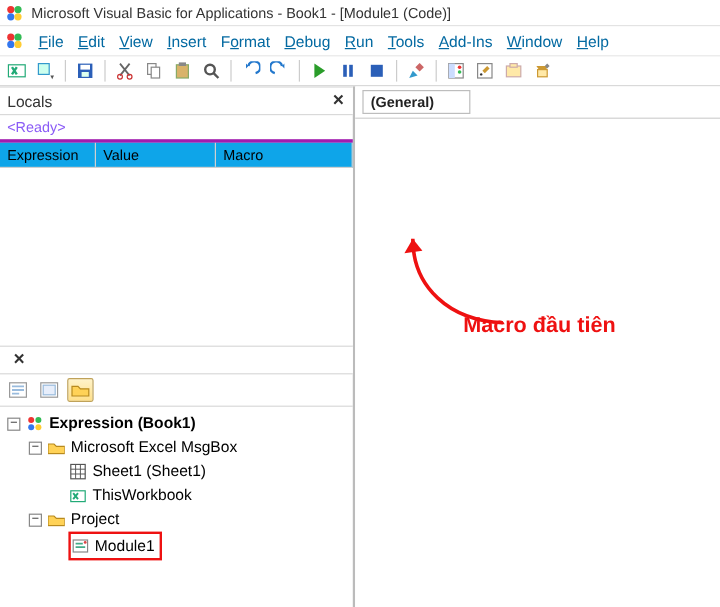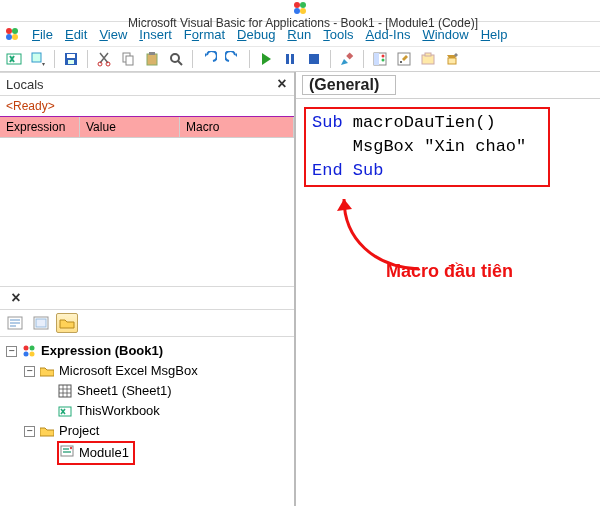--- a/index.html
+++ b/index.html
@@ -13,21 +13,20 @@
     overflow: hidden;
     color: #000;
   }
   .titlebar {
     display: flex;
     align-items: center;
     height: 22px;
     padding: 0 4px;
     background: #fff;
     border-bottom: 1px solid #ddd;
-    flex-direction: column;
   }
   .app-icon svg { display:block; }
   .titlebar .title { margin-left: 6px; font-size: 12px; color:#333;}
   .menubar {
     display: flex;
     align-items: center;
     height: 24px;
     padding: 0 2px;
     background: #fff;
   }
@@ -76,27 +75,27 @@
     color:#333;
   }
   .close-x {
     font-family: Arial, sans-serif;
     font-weight:bold; font-size:16px;
     width:20px; height:18px;
     display:flex; align-items:center; justify-content:center;
     cursor:default;
   }
   .locals-toolbar {
-    font-size:12px; color:#c2410c;
+    font-size:12px; color:#8b5cf6;
     padding:3px 6px;
-    border-bottom:1px solid #a21caf;
+    border-bottom:3px solid #a21caf;
   }
   .grid-head {
     display:flex;
-    background:#fca5a5;
+    background:#0ea5e9;
     border-bottom:1px solid #d0d0d0;
     font-size:12px;
   }
   .grid-head div {
     padding:3px 6px;
     border-right:1px solid #d0d0d0;
   }
   .col-exp{width:80px;} .col-val{width:100px;} .col-type{flex:1;}
   .locals-body { flex:0 0 148px; background:#fff; }
   .project-toolbar {
@@ -124,21 +123,21 @@
     flex:1;
     display:flex;
     flex-direction:column;
     position:relative;
     background:#fff;
   }
   .obj-bar {
     display:flex; align-items:center;
     padding:3px 6px;
     border-bottom:1px solid #d0d0d0;
-    font-size:16px;
+    font-size:12px;
   }
   .obj-combo {
     border:1px solid #bdbdbd;
     background:#fff;
     height:20px;
     display:flex; align-items:center;
     padding: 0 16px 0 6px;
     min-width:90px;
     font-weight:bold;
     color:#222;
@@ -409,46 +408,41 @@
         <span class="twist">−</span>
         <span class="ico">
             <svg width="14" height="12">
               <path d="M0 3 h5 l2 2 h7 v6 h-14 z" fill="#ffd257" stroke="#b88a1e"></path>
             </svg>
           </span>
         <span class="lbl">Project</span>
       </div>
       <div class="tree-row indent2">
         <span style="width:11px"></span>
-        <span class="red-box" style="display:flex;gap:4px">
+        <span class="red-box" style="display:flex;align-items:center;gap:4px">
           <span class="ico">
               <svg width="14" height="14">
                 <rect x="1" y="2" width="12" height="10" fill="#fff" stroke="#888"></rect>
                 <path d="M3 5 h6 M3 8 h8" stroke="#4a8" stroke-width="1.4"></path>
                 <circle cx="11" cy="4" r="1.2" fill="#d44"></circle>
               </svg>
             </span>
           <span class="lbl">Module1</span>
         </span>
       </div>
     </div>
   </div>
 
   <div class="right">
     <div class="obj-bar">
       <div class="obj-combo">
         <span>(General)</span>
       </div>
     </div>
     <div class="code-area">
-      <div class="code-box">
-        <div><span class="kw">Sub</span> <span>macroDauTien()</span></div>
-        <div>&nbsp;&nbsp;&nbsp;&nbsp;<span>MsgBox</span> <span class="str">"Xin chao"</span></div>
-        <div><span class="kw">End Sub</span></div>
-      </div>
       <svg class="arrow" viewBox="0 0 120 90">
         <path d="M85 80 C 40 78, 10 50, 10 10" fill="none" stroke="#e11" stroke-width="3"></path>
         <path d="M10 10 L3 22 L18 20 z" fill="#e11"></path>
       </svg>
       <div class="callout">Macro đầu tiên</div>
     </div>
   </div>
 </div>
 
 </body></html>

